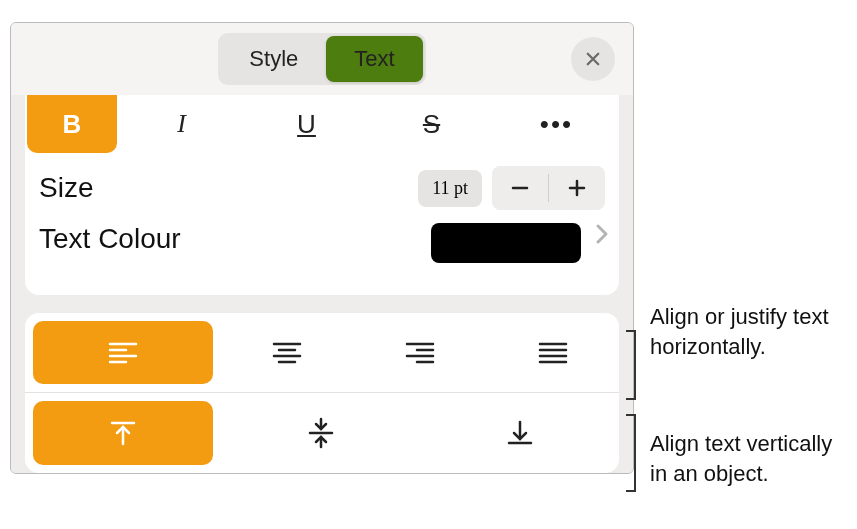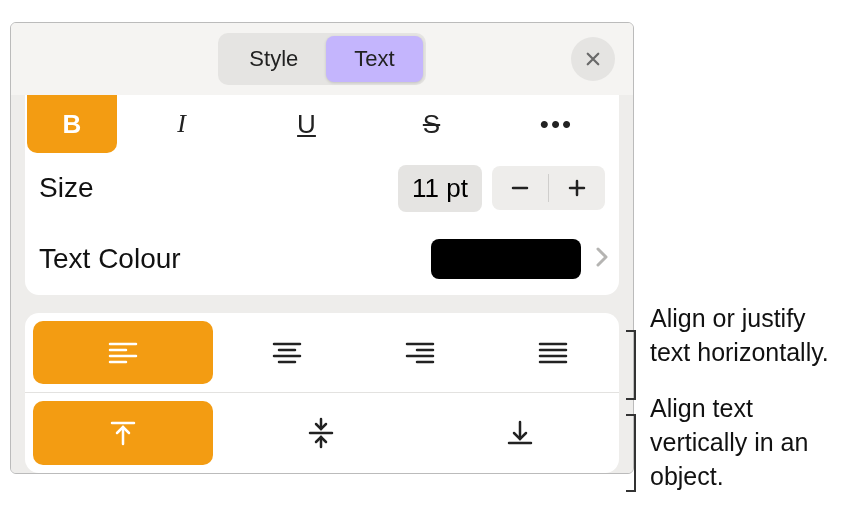--- a/index.html
+++ b/index.html
@@ -38,21 +38,21 @@
     gap: 0;
   }
   .seg {
     padding: 10px 28px;
     font-size: 22px;
     color: #222;
     border-radius: 8px;
     cursor: pointer;
   }
   .seg.active {
-    background: #c4b5fd;
+    background: #4d7c0f;
     box-shadow: 0 1px 3px rgba(0,0,0,0.15);
     font-weight: 500;
     text-align: center;
   }
   .close-btn {
     position: absolute;
     right: 18px;
     top: 50%;
     transform: translateY(-50%);
     width: 44px;
@@ -109,22 +109,23 @@
   }
   .label {
     flex: 1;
     font-size: 28px;
     color: #111;
   }
   .size-box {
     background: #e5e4e2;
     border-radius: 8px;
     padding: 8px 14px;
-    font-size: 26px;
+    font-size: 18px;
     margin-right: 10px;
+    font-family: Liberation Serif, serif;
   }
   .stepper {
     display: flex;
     background: #eeedeb;
     border-radius: 8px;
     overflow: hidden;
     height: 44px;
   }
   .stepper button {
     border: none;
@@ -135,21 +136,21 @@
     cursor: pointer;
     display:flex;align-items:center;justify-content:center;
   }
   .stepper .divider {
     width: 1px;
     background: #cfcecc;
     margin: 8px 0;
   }
   .colour-row {
     display: flex;
-    align-items: center;
+    align-items: flex-start;
     padding: 0 10px 0 14px;
     height: 72px;
   }
   .swatch {
     width: 150px;
     height: 40px;
     border-radius: 8px;
     background: #000;
   }
   .chevron {
@@ -178,26 +179,26 @@
   .align-btn.active {
     background: #f39c12;
     flex: 0 0 180px;
     border-radius: 10px;
     margin: 8px;
   }
   .align-btn svg { width: 34px; height: 34px; }
   .active svg { stroke:#fff; fill:#fff; }
   .callout {
     position: absolute;
-    font-size: 25px;
+    font-size: 22px;
     line-height: 1.35;
     color: #111;
   }
   .callout1 { left: 650px; top: 302px; width: 190px; }
-  .callout2 { left: 650px; top: 392px; width: 190px; }
+  .callout2 { left: 650px; top: 429px; width: 190px; }
   .bracket {
     position: absolute;
     border-right: 2px solid #333;
     width: 10px;
   }
   .bracket::before, .bracket::after {
     content:"";
     position:absolute;
     right:-2px;
     width:10px;

